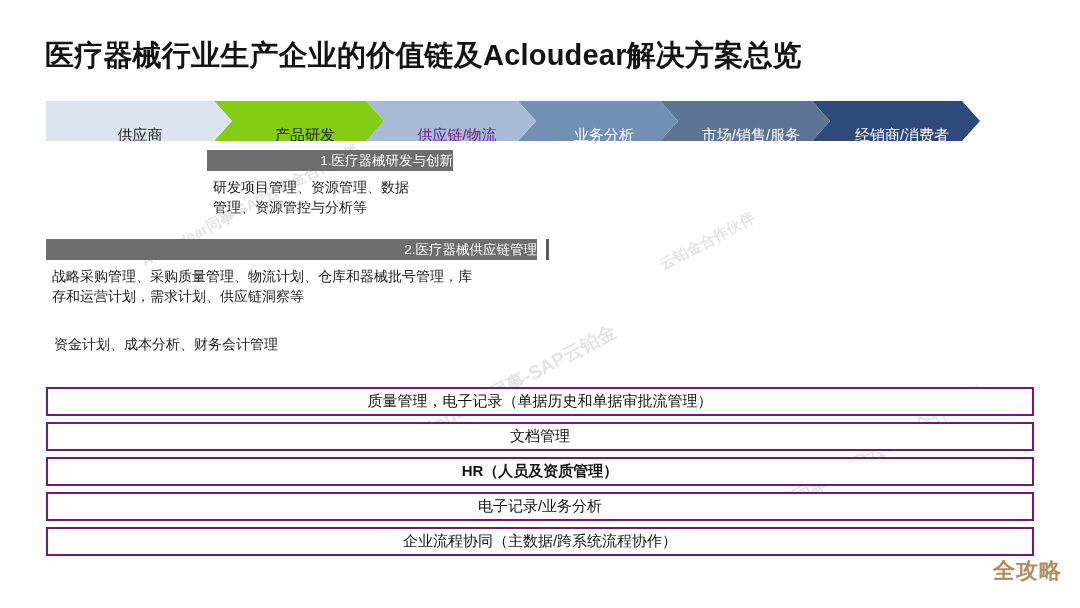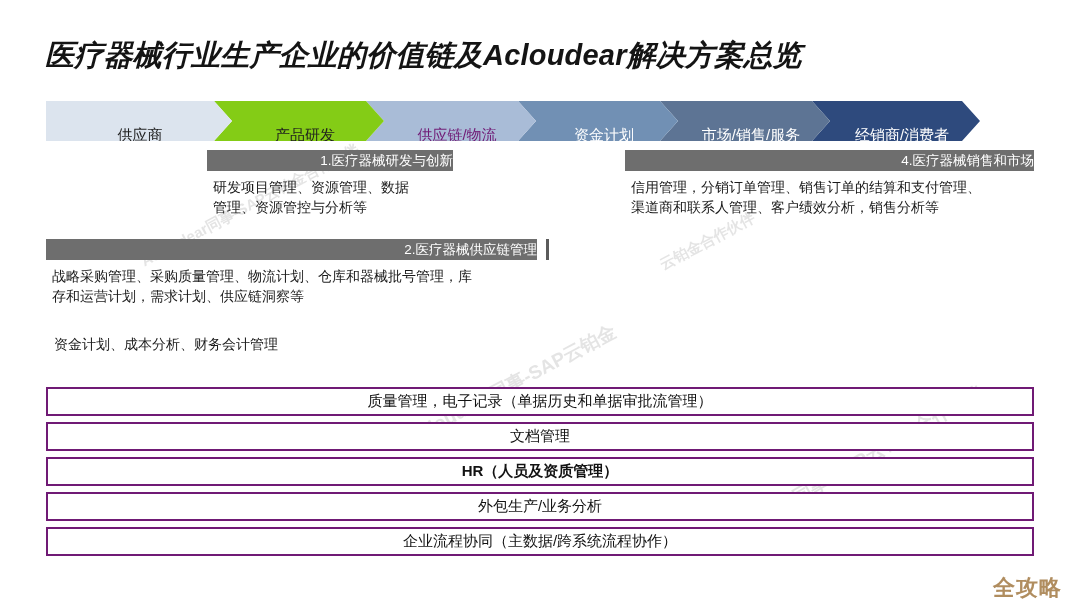--- a/index.html
+++ b/index.html
@@ -22,21 +22,20 @@
   
   #slide-title {
     position: absolute;
     left: 45px;
     top: 36px;
     font-size: 29px;
     font-weight: bold;
     color: #141414;
     letter-spacing: 0.2px;
     white-space: nowrap;
-    font-style: italic;
   }
 
   
   #chevron-bar {
     position: absolute;
     left: 46px;
     top: 101px;
     width: 988px;
     height: 40px;
     display: flex;
@@ -145,21 +144,21 @@
     font-weight: bold;
   }
   #wm-a { left: 128px; top: 196px; transform: rotate(-28deg); }
   #wm-b { left: 395px; top: 372px; transform: rotate(-28deg); font-size: 19px; }
   #wm-c { left: 780px; top: 432px; transform: rotate(-30deg); font-size: 19px; }
   #wm-d { left: 655px; top: 232px; transform: rotate(-28deg); }
 
   #brand-watermark {
     position: absolute;
     right: 18px;
-    bottom: 5px;
+    bottom: 22px;
     font-size: 22px;
     font-weight: bold;
     color: #b08d5f;
     letter-spacing: 1px;
   }
 </style>
 </head>
 <body>
 
 <div id="slide">
@@ -170,46 +169,41 @@
     <div class="chevron" style="background: rgb(220, 228, 238); color: rgb(31, 31, 31); width: 186px; z-index: 10;">
       <span class="chevron-label">供应商</span>
     </div>
     <div class="chevron" style="background: #84cc16; color: rgb(31, 31, 31); width: 170px; z-index: 9;">
       <span class="chevron-label">产品研发</span>
     </div>
     <div class="chevron" style="background: rgb(169, 188, 215); color: #701a75; width: 170px; z-index: 8;">
       <span class="chevron-label">供应链/物流</span>
     </div>
     <div class="chevron" style="background: rgb(113, 144, 180); color: rgb(255, 255, 255); width: 160px; z-index: 7;">
-      <span class="chevron-label">资金计划</span>
+      <span class="chevron-label">业务分析</span>
     </div>
     <div class="chevron" style="background: rgb(93, 116, 148); color: rgb(255, 255, 255); width: 170px; z-index: 6;">
       <span class="chevron-label">市场/销售/服务</span>
     </div>
     <div class="chevron" style="background: rgb(46, 74, 125); color: #ffffff; width: 168px; z-index: 5;">
       <span class="chevron-label">经销商/消费者</span>
     </div>
   </div>
 
   <div class="wm" id="wm-a">Acloudear同事-SAP云铂金合作伙伴</div>
   <div class="wm" id="wm-d">云铂金合作伙伴</div>
   <div class="wm" id="wm-b">Acloudear同事-SAP云铂金</div>
   <div class="wm" id="wm-c">同事-SAP云铂金合作伙伴</div>
 
   <div class="section-card" id="card-1">
     <div class="section-head">1.医疗器械研发与创新</div>
     <div class="section-body">研发项目管理、资源管理、数据
 管理、资源管控与分析等</div>
   </div>
 
-  <div class="section-card" id="card-4">
-    <div class="section-head">4.医疗器械销售和市场</div>
-    <div class="section-body">信用管理，分销订单管理、销售订单的结算和支付管理、
-渠道商和联系人管理、客户绩效分析，销售分析等</div>
-  </div>
 
   <div class="section-card" id="card-2">
     <div class="section-head">2.医疗器械供应链管理</div>
     <div class="section-body">战略采购管理、采购质量管理、物流计划、仓库和器械批号管理，库
 存和运营计划，需求计划、供应链洞察等</div>
   </div>
 
   <div id="card-3-tick"></div>
 
   <div class="section-card" id="card-5">
@@ -220,21 +214,21 @@
     <div class="bottom-row">
       <span>质量管理，电子记录（单据历史和单据审批流管理）</span>
     </div>
     <div class="bottom-row">
       <span>文档管理</span>
     </div>
     <div class="bottom-row bold">
       <span>HR（人员及资质管理）</span>
     </div>
     <div class="bottom-row">
-      <span>外包生产/业务分析</span>
+      <span>电子记录/业务分析</span>
     </div>
     <div class="bottom-row">
       <span>企业流程协同（主数据/跨系统流程协作）</span>
     </div>
   </div>
 
   <div id="brand-watermark">全攻略</div>
 
 </div>
 

